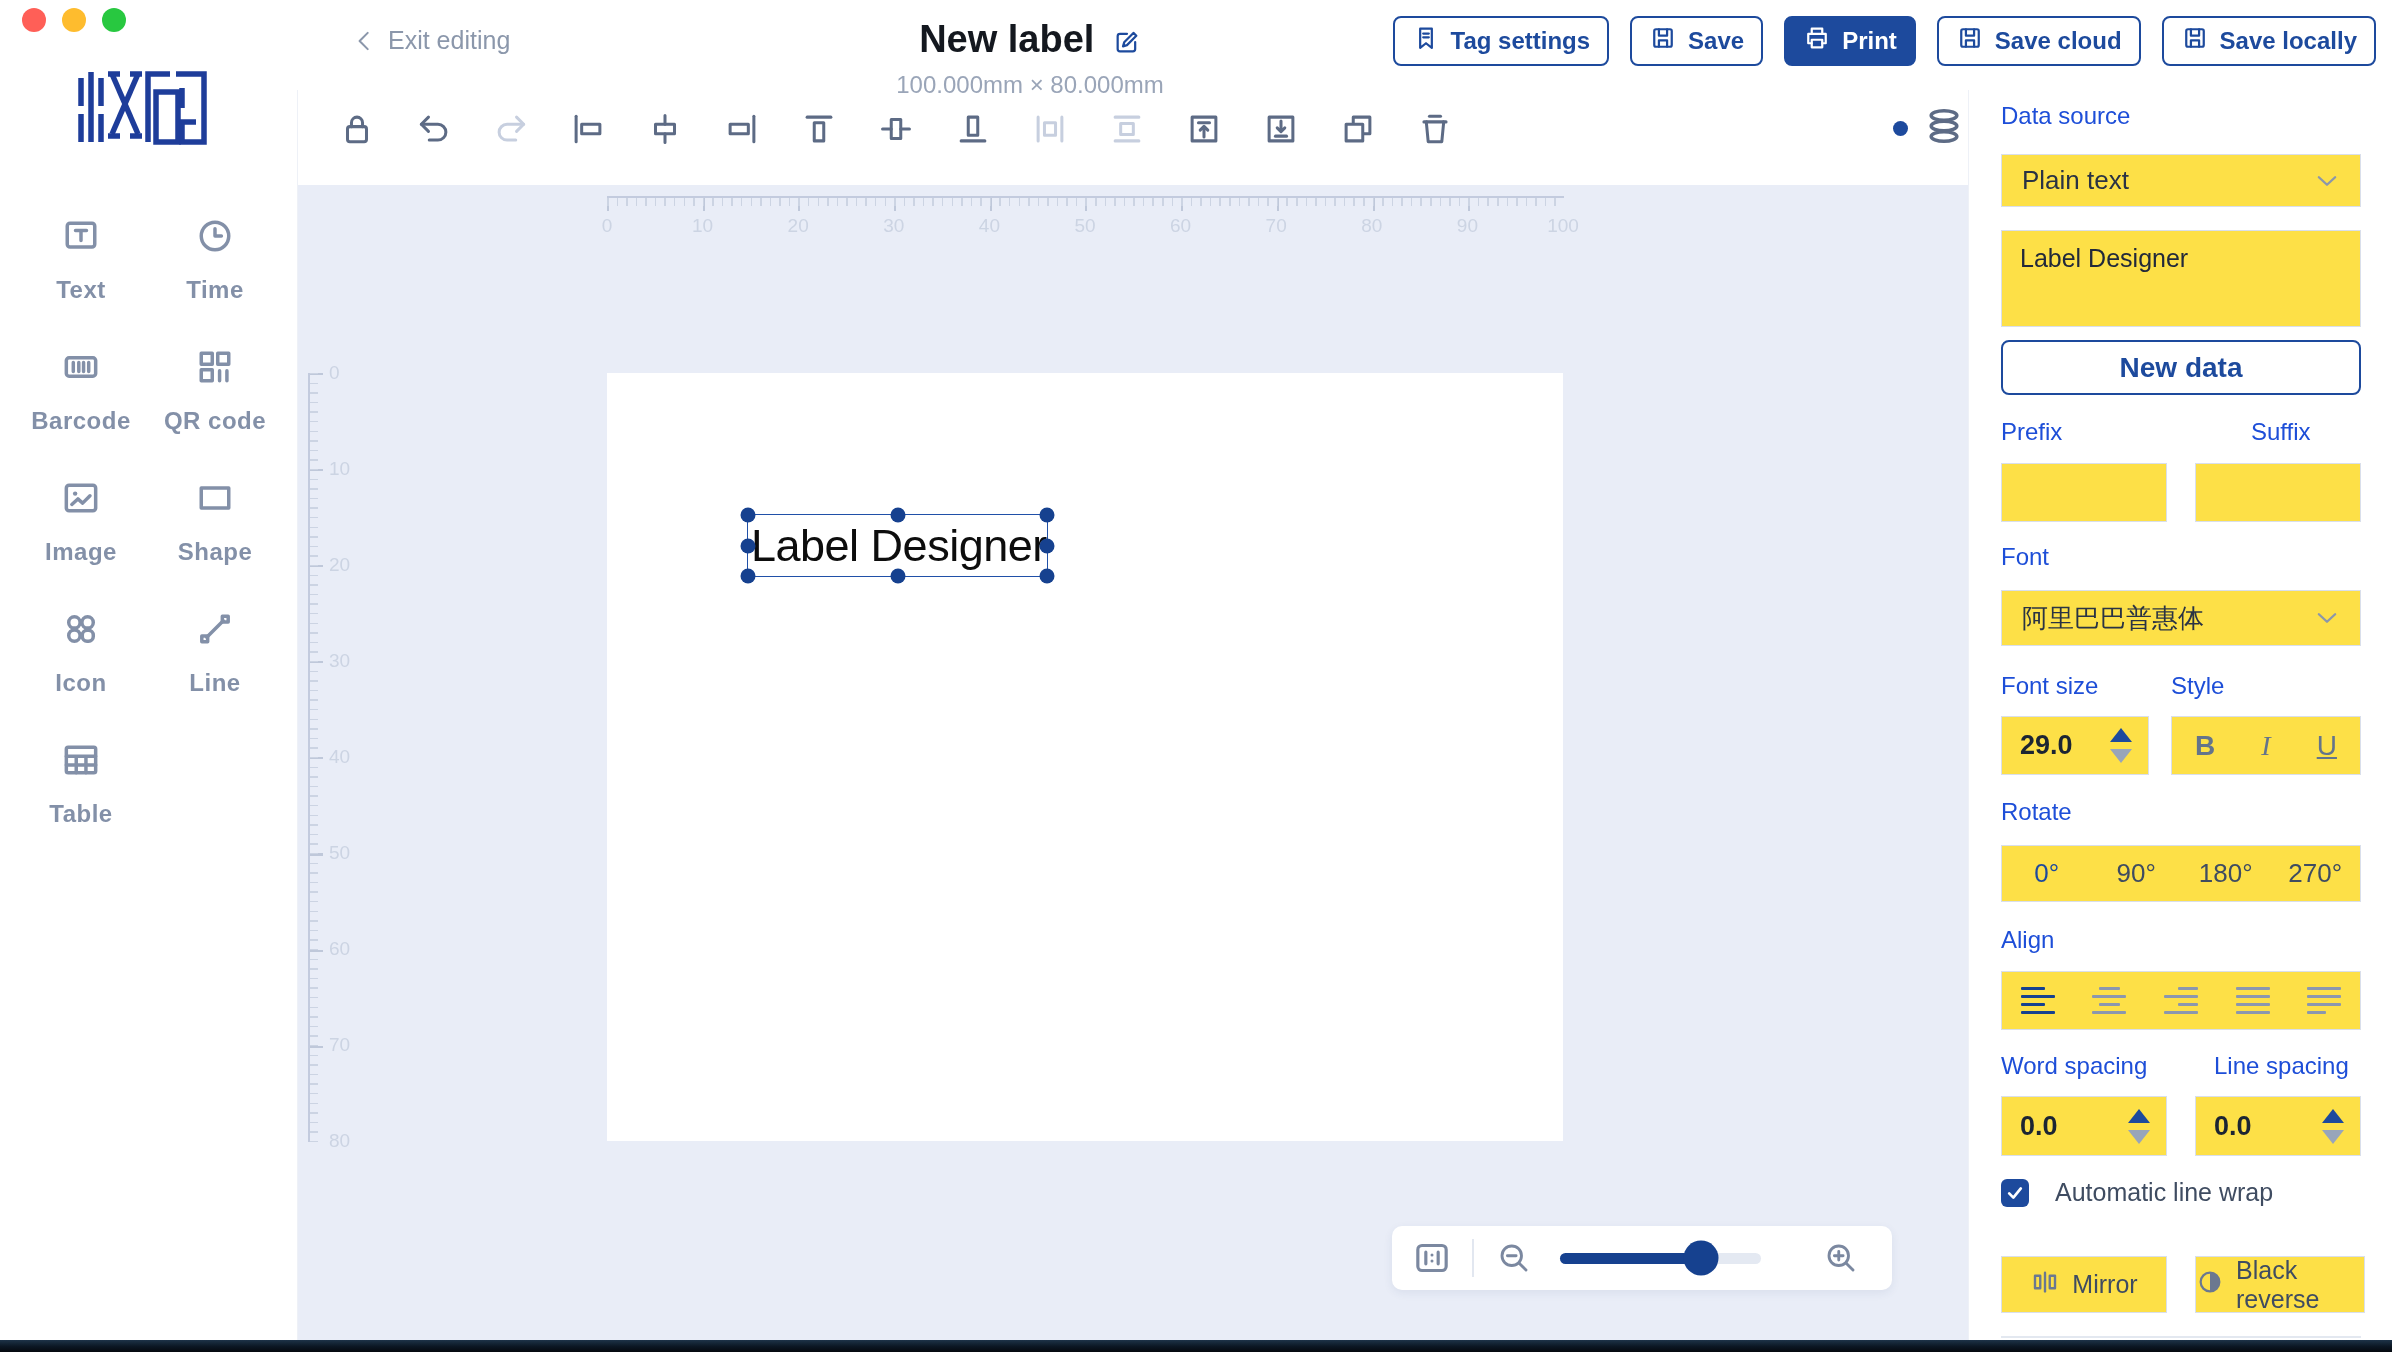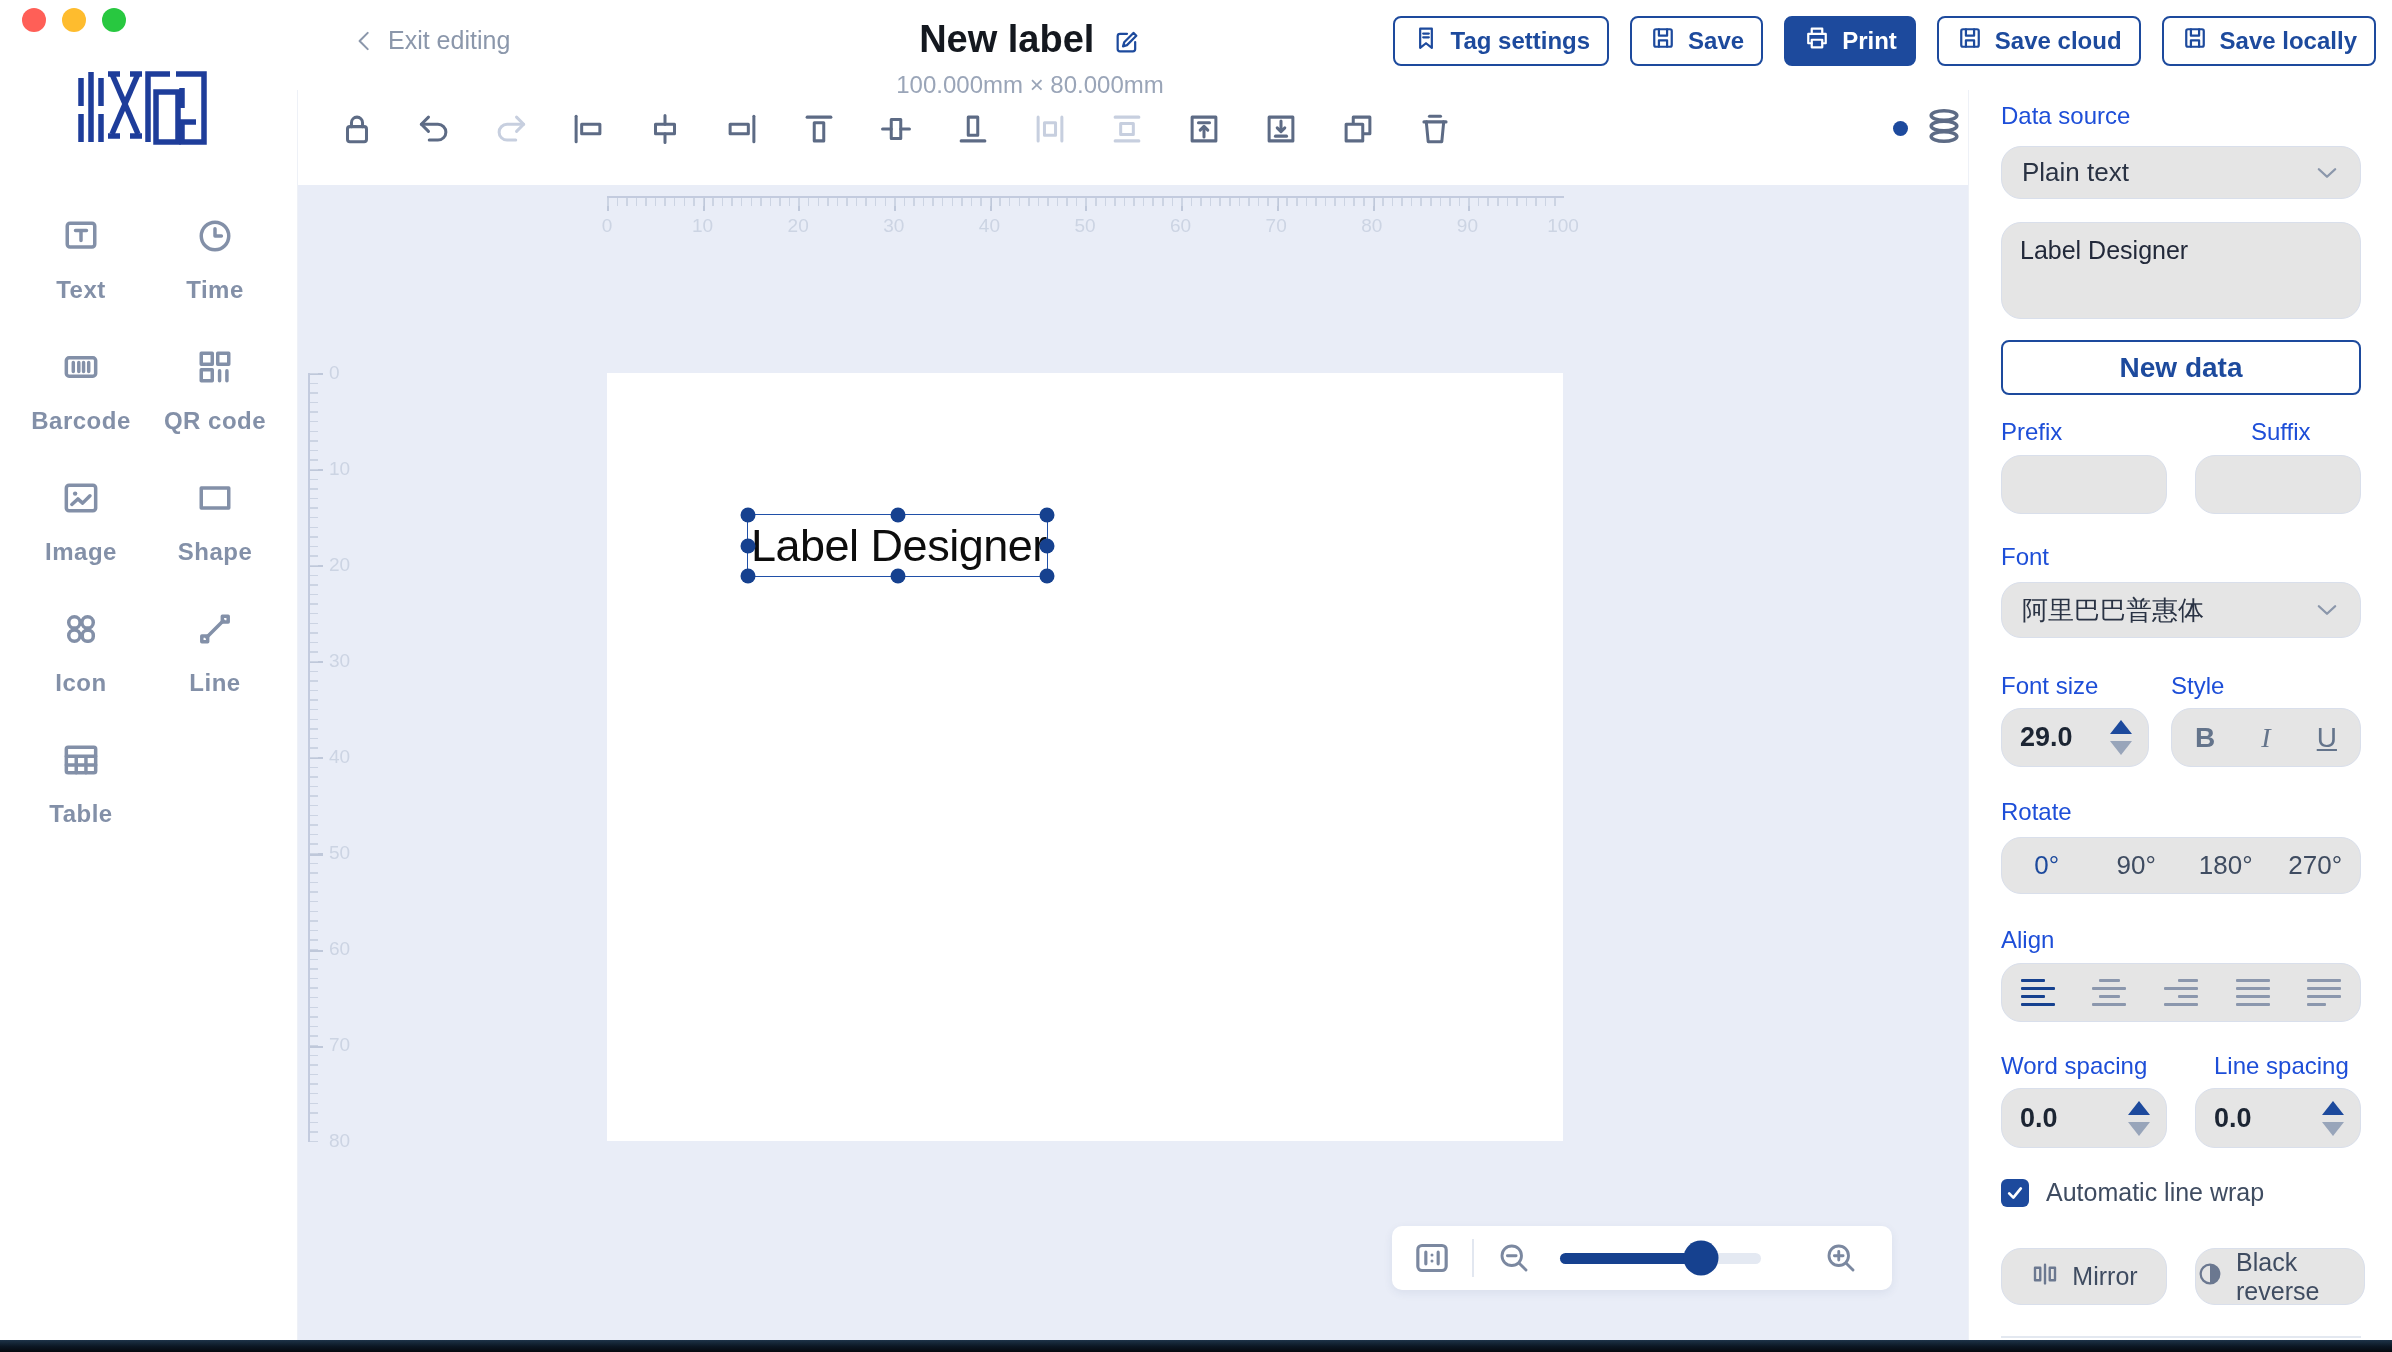--- a/index.html
+++ b/index.html
@@ -81,21 +81,21 @@
     border-radius:6px; background:#16418f; }
   #zoom-thumb { position:absolute; left:141px; top:5px; width:35px; height:35px;
     border-radius:50%; background:#16418f; transform:translate(-50%,-50%); cursor:grab; }
   #zoom-in-btn { margin-left:32px; }
 
   
   #panel { left:1968px; top:90px; width:424px; height:1252px; background:#fff;
     border-left:1px solid #eef1f7; }
   .p-abs { position:absolute; }
   .plabel { font-size:24px; color:#1d4ed8; }
-  .field { border:1.5px solid #d9dfeb; border-radius:20px; background:#e5e5e5; }
+  .field { border:1.5px solid #d9dfeb; border-radius:0; background:#fde047;margin-top:8px; }
   .select-box { display:flex; align-items:center; justify-content:space-between;
     padding:0 18px 0 20px; cursor:pointer; }
   .select-box .sval { font-size:26px; color:#2a3344; }
   .chev { color:#8b97ab; display:flex; }
   textarea.field { width:100%; height:100%; resize:none; padding:13px 18px;
     font-size:25px; color:#22293a; font-family:inherit; outline:none; }
   #new-data-btn { border:2.5px solid #1d4a9d; border-radius:8px; background:#fff;
     color:#1d4a9d; font-size:28px; font-weight:bold; display:flex; align-items:center;
     justify-content:center; cursor:pointer; }
   .num-input { display:flex; align-items:center; justify-content:space-between;
@@ -111,21 +111,21 @@
   #style-bold { font-weight:bold; }
   #style-italic { font-style:italic; font-family:"Liberation Serif","DejaVu Serif",serif; }
   #style-under { text-decoration:underline; }
   #rotate-group,#align-group { display:flex; align-items:center; }
   .rot-opt { flex:1; text-align:center; font-size:26px; color:#3f4c61; cursor:pointer; }
   .rot-opt.active { color:#1d4a9d; }
   .align-opt { flex:1; display:flex; justify-content:center; cursor:pointer; }
   .align-ico { width:34px; display:flex; flex-direction:column; gap:5px; }
   .align-ico i { display:block; height:3px; background:#8b97ad; border-radius:1px; }
   .align-opt.active .align-ico i { background:#16418f; }
-  #wrap-row { display:flex; align-items:center; gap:17px; cursor:pointer;text-align:right; }
+  #wrap-row { display:flex; align-items:center; gap:26px; cursor:pointer;text-align:right; }
   #wrap-check { width:28px; height:28px; border-radius:6px; background:#1d4a9d;
     display:flex; align-items:center; justify-content:center; }
   #wrap-label { font-size:25px; color:#3f4c61; }
   .pbtn { display:flex; align-items:center; justify-content:center; gap:12px;
     font-size:25px; color:#3f4c61; cursor:pointer; }
   .pbtn svg { color:#6b7890; }
   #panel-divider { background:#e3e8f0; height:1.5px; }
 
   
   #wallpaper { left:0; top:1340px; width:2392px; height:12px;

